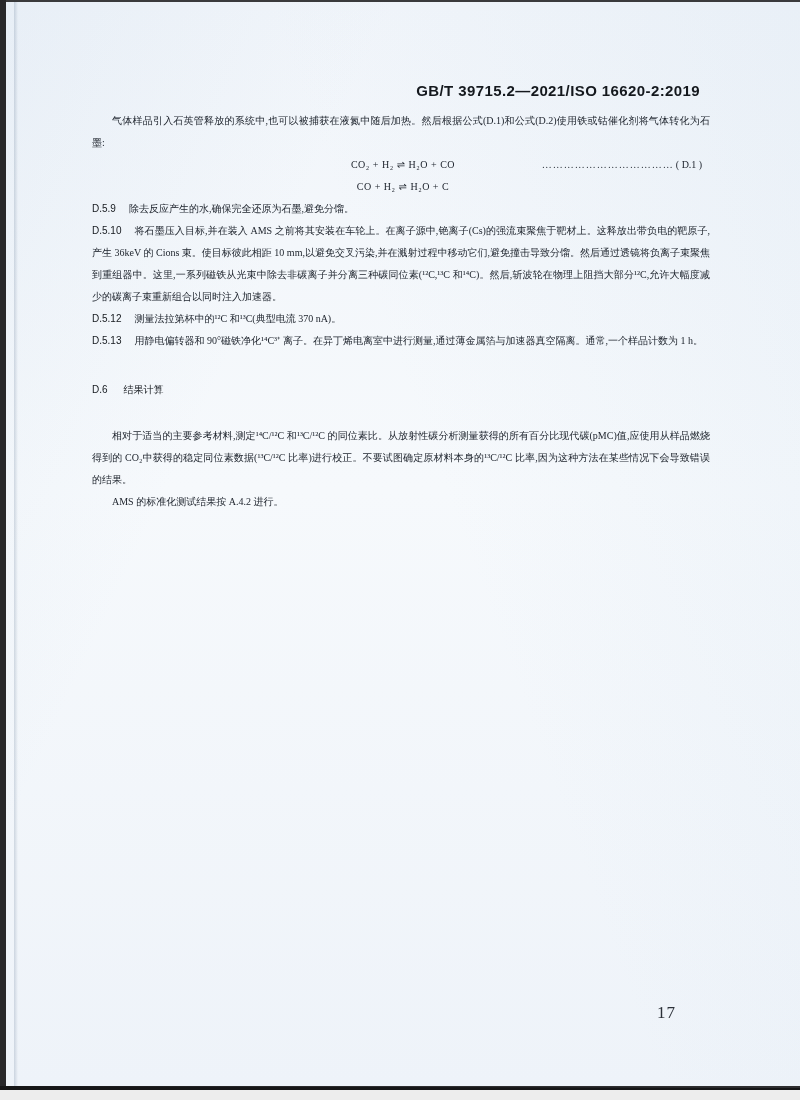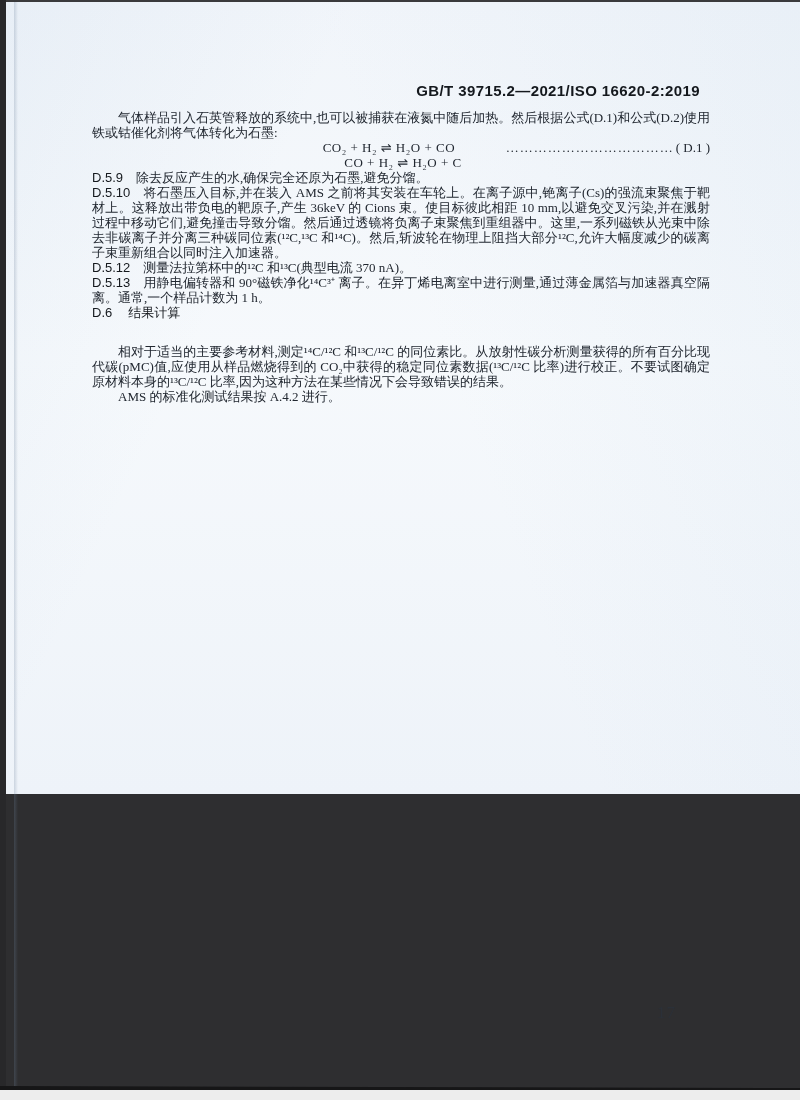--- a/index.html
+++ b/index.html
@@ -7,49 +7,49 @@
     width:800px;height:1100px;overflow:hidden;
     background:#2e2e30;
     font-family:"Liberation Serif", serif;
   }
   .scan{position:relative;width:800px;height:1100px;background:#2e2e30;}
   .edge-top{position:absolute;left:0;top:0;width:800px;height:2px;background:#3a3a3c;}
   .edge-left{position:absolute;left:0;top:0;width:6px;height:1100px;background:#28282a;}
   .edge-bottom-line{position:absolute;left:0;top:1086px;width:802px;height:4px;background:#161617;transform:rotate(0.15deg);transform-origin:left center;}
   .edge-bottom-bg{position:absolute;left:0;top:1090px;width:800px;height:10px;background:#ededed;}
   .page{
-    position:absolute;left:6px;top:2px;width:794px;height:792px;
+    position:absolute;left:6px;top:2px;width:794px;height:1084px;
     background:
       linear-gradient(115deg, rgba(190,210,230,0.18) 0%, rgba(255,255,255,0) 30%),
       linear-gradient(250deg, rgba(200,218,235,0.20) 0%, rgba(255,255,255,0) 45%),
       linear-gradient(180deg,#f1f5fa 0%,#f6f9fc 45%,#eef3f9 100%);
   }
   .crease{position:absolute;left:8px;top:0;width:4px;height:1084px;
     background:linear-gradient(90deg, rgba(110,130,155,0.28), rgba(255,255,255,0));}
   .header{
     position:absolute;top:80px;right:100px;
     font-family:"Liberation Sans", sans-serif;
     font-weight:bold;font-size:15px;color:#14181d;letter-spacing:0.4px;
   }
   .content{
     position:absolute;left:86px;top:108px;width:618px;
-    font-size:13px;line-height:15px;color:#212730;
+    font-size:10px;line-height:22px;color:#212730;
   }
   p{margin:0;text-align:justify;}
   .indent{text-indent:2em;}
   .eq-row{display:flex;align-items:baseline;}
   .eq-formula{margin-left:180px;width:262px;text-align:center;white-space:nowrap;letter-spacing:0.5px;}
   .eq-tail{flex:1;text-align:center;white-space:nowrap;}
   .eq-leader{letter-spacing:1px;color:#2a3038;}
   .eq-label{padding-left:2px;}
   .clause-id,.sec-id,.sec-title{
     font-family:"Liberation Sans", sans-serif;font-weight:normal;color:#14181d;
   }
   .clause-id{padding-right:13px;}
-  .sec-heading{margin-bottom:24px;}
+  .sec-heading{margin-top:27px;margin-bottom:24px;}
   .sec-id{padding-right:16px;}
   .page-number{
     position:absolute;left:651px;top:1001px;
     font-size:17px;color:#2b3038;letter-spacing:1px;
   }
 </style>
 </head>
 <body>
 
 <div class="scan">

